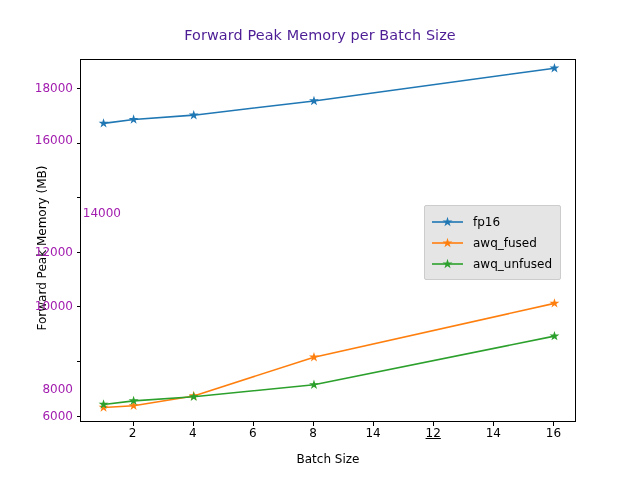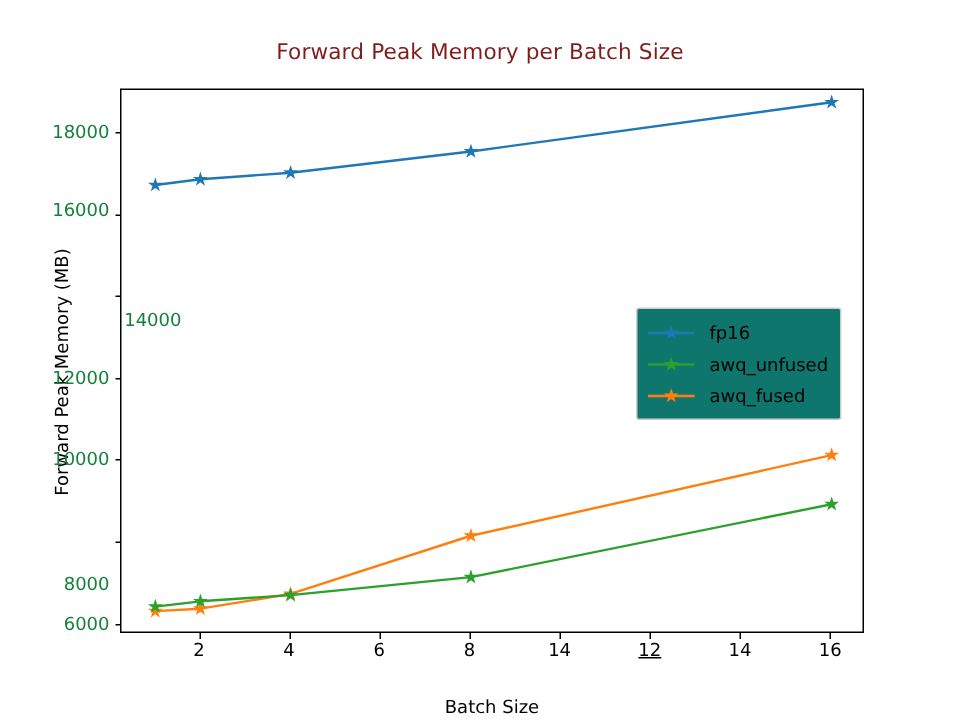--- a/index.html
+++ b/index.html
@@ -20,21 +20,21 @@
     height: 480px;
     background: #ffffff;
   }
   #chart-title {
     position: absolute;
     left: 0;
     top: 27px;
     width: 640px;
     text-align: center;
     font-size: 14.4px;
-    color: #7f1d1d;
+    color: #4c1d95;
     letter-spacing: 0.1px;
   }
   
   #plot-area {
     position: absolute;
     left: 80px;
     top: 59px;
     width: 496px;
     height: 363px;
     border: 1.0px solid #000000;
@@ -51,21 +51,21 @@
   }
   .tick-row {
     position: absolute;
     left: 0;
     width: 80px;
     text-align: right;
     font-size: 12px;
     transform: translateY(-50%);
     padding-right: 7px;
     box-sizing: border-box;
-    color: #15803d;
+    color: #a21caf;
   }
   .ytick-mark {
     position: absolute;
     left: 76.5px;
     width: 3.5px;
     height: 0;
     border-top: 1.0px solid #000000;
   }
   .xtick-col {
     position: absolute;
@@ -79,40 +79,40 @@
   .xtick-mark {
     position: absolute;
     top: 422px;
     height: 3.5px;
     width: 0;
     border-left: 1.0px solid #000000;
   }
   #xlabel {
     position: absolute;
     left: 80px;
-    top: 464px;
+    top: 452px;
     width: 496px;
     text-align: center;
     font-size: 12px;
   }
   #ylabel {
     position: absolute;
     left: -140px;
     top: 240.5px;
     width: 363px;
     text-align: center;
     font-size: 12px;
     transform: rotate(-90deg);
     transform-origin: center center;
   }
   #legend {
     position: absolute;
     left: 424px;
     top: 205px;
-    background: #0f766e;
+    background: #e5e5e5;
     border: 0.8px solid #cccccc;
     border-radius: 2px;
     padding: 5px 8px 5px 6px;
     box-sizing: border-box;
   }
   .legend-row {
     display: flex;
     align-items: center;
     height: 21px;
   }
@@ -205,27 +205,27 @@
   <div id="legend">
       <div class="legend-row">
         <svg class="legend-sample" viewBox="0 0 33 14">
           <line x1="1" y1="7" x2="32" y2="7" stroke="#1f77b4" stroke-width="1.6"></line>
           <path d="M16.50,1.80L17.67,5.39L21.45,5.39L18.39,7.61L19.56,11.21L16.50,8.99L13.44,11.21L14.61,7.61L11.55,5.39L15.33,5.39Z" fill="#1f77b4"></path>
         </svg>
         <span class="legend-text">fp16</span>
       </div>
       <div class="legend-row">
         <svg class="legend-sample" viewBox="0 0 33 14">
+          <line x1="1" y1="7" x2="32" y2="7" stroke="#ff7f0e" stroke-width="1.6"></line>
+          <path d="M16.50,1.80L17.67,5.39L21.45,5.39L18.39,7.61L19.56,11.21L16.50,8.99L13.44,11.21L14.61,7.61L11.55,5.39L15.33,5.39Z" fill="#ff7f0e"></path>
+        </svg>
+        <span class="legend-text">awq_fused</span>
+      </div>
+      <div class="legend-row">
+        <svg class="legend-sample" viewBox="0 0 33 14">
           <line x1="1" y1="7" x2="32" y2="7" stroke="#2ca02c" stroke-width="1.6"></line>
           <path d="M16.50,1.80L17.67,5.39L21.45,5.39L18.39,7.61L19.56,11.21L16.50,8.99L13.44,11.21L14.61,7.61L11.55,5.39L15.33,5.39Z" fill="#2ca02c"></path>
         </svg>
         <span class="legend-text">awq_unfused</span>
       </div>
-      <div class="legend-row">
-        <svg class="legend-sample" viewBox="0 0 33 14">
-          <line x1="1" y1="7" x2="32" y2="7" stroke="#ff7f0e" stroke-width="1.6"></line>
-          <path d="M16.50,1.80L17.67,5.39L21.45,5.39L18.39,7.61L19.56,11.21L16.50,8.99L13.44,11.21L14.61,7.61L11.55,5.39L15.33,5.39Z" fill="#ff7f0e"></path>
-        </svg>
-        <span class="legend-text">awq_fused</span>
-      </div>
     </div>
 
 </div>
 
 </body></html>

